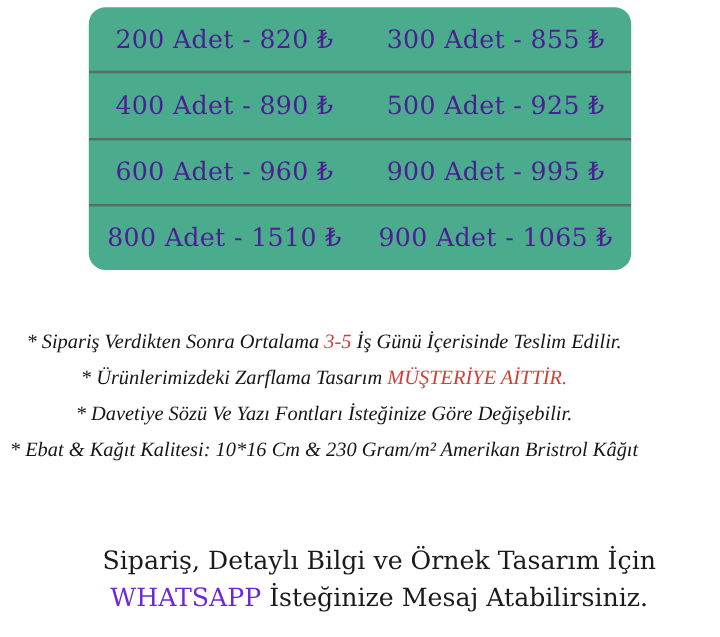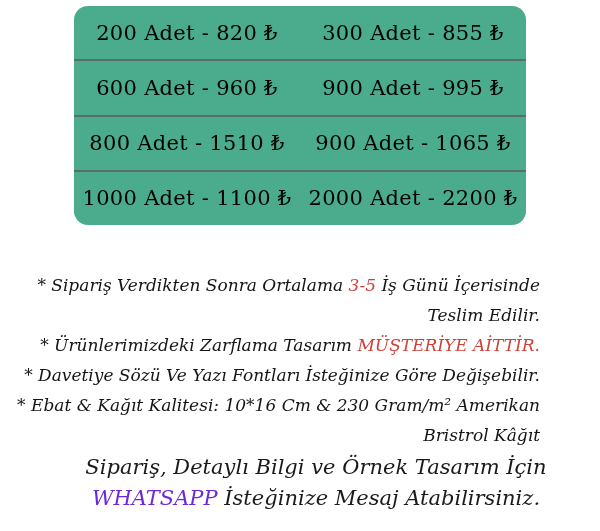--- a/index.html
+++ b/index.html
@@ -32,53 +32,53 @@
     flex: 1;
     display: flex;
     align-items: center;
   }
   .price-row + .price-row {
     border-top: 2px solid #5b6e66;
   }
   .price-cell {
     flex: 1;
     text-align: center;
-    color: #000000;
+    color: #4c1d95;
     font-size: 21px;
     letter-spacing: 0.3px;
     font-family: "DejaVu Serif", "DejaVu Sans", "Liberation Serif", serif;
   }
   
   .notes {
     position: absolute;
     top: 270px;
     left: 0;
     width: 540px;
-    text-align: right;
+    text-align: center;
+    font-family: Liberation Serif, serif;
   }
   .note {
     font-style: italic;
     font-size: 17px;
     line-height: 30px;
     color: #151515;
     white-space: pre-wrap;
   }
   .note .hl {
     color: #cf4138;
   }
   
   .footer {
     position: absolute;
     top: 452px;
     left: 0;
     width: 600px;
     text-align: center;
   }
   .footer-line {
-    font-style: italic;
     font-size: 21px;
     line-height: 31px;
     color: #1a1a1a;
     white-space: pre-wrap;
     padding-left: 32px;
   }
   .footer-line .wa {
     color: #6d28d9;
   }
 </style>
@@ -86,30 +86,30 @@
 <body>
 
 <div class="canvas">
 
   <div class="price-table">
     <div class="price-row">
         <span class="price-cell">200 Adet - 820 ₺</span>
         <span class="price-cell">300 Adet - 855 ₺</span>
       </div>
     <div class="price-row">
+        <span class="price-cell">400 Adet - 890 ₺</span>
+        <span class="price-cell">500 Adet - 925 ₺</span>
+      </div>
+    <div class="price-row">
         <span class="price-cell">600 Adet - 960 ₺</span>
         <span class="price-cell">900 Adet - 995 ₺</span>
       </div>
     <div class="price-row">
         <span class="price-cell">800 Adet - 1510 ₺</span>
         <span class="price-cell">900 Adet - 1065 ₺</span>
-      </div>
-    <div class="price-row">
-        <span class="price-cell">1000 Adet - 1100 ₺</span>
-        <span class="price-cell">2000 Adet - 2200 ₺</span>
       </div>
   </div>
 
   <div class="notes">
     <div class="note"><span>* Sipariş Verdikten Sonra Ortalama </span><span class="hl">3-5</span><span> İş Günü İçerisinde Teslim Edilir.</span></div>
     <div class="note"><span>* Ürünlerimizdeki Zarflama Tasarım </span><span class="hl">MÜŞTERİYE AİTTİR.</span><span></span></div>
     <div class="note"><span>* Davetiye Sözü Ve Yazı Fontları İsteğinize Göre Değişebilir.</span><span class="hl"></span><span></span></div>
     <div class="note"><span>* Ebat &amp; Kağıt Kalitesi: 10*16 Cm &amp; 230 Gram/m² Amerikan Bristrol Kâğıt</span><span class="hl"></span><span></span></div>
   </div>
 

